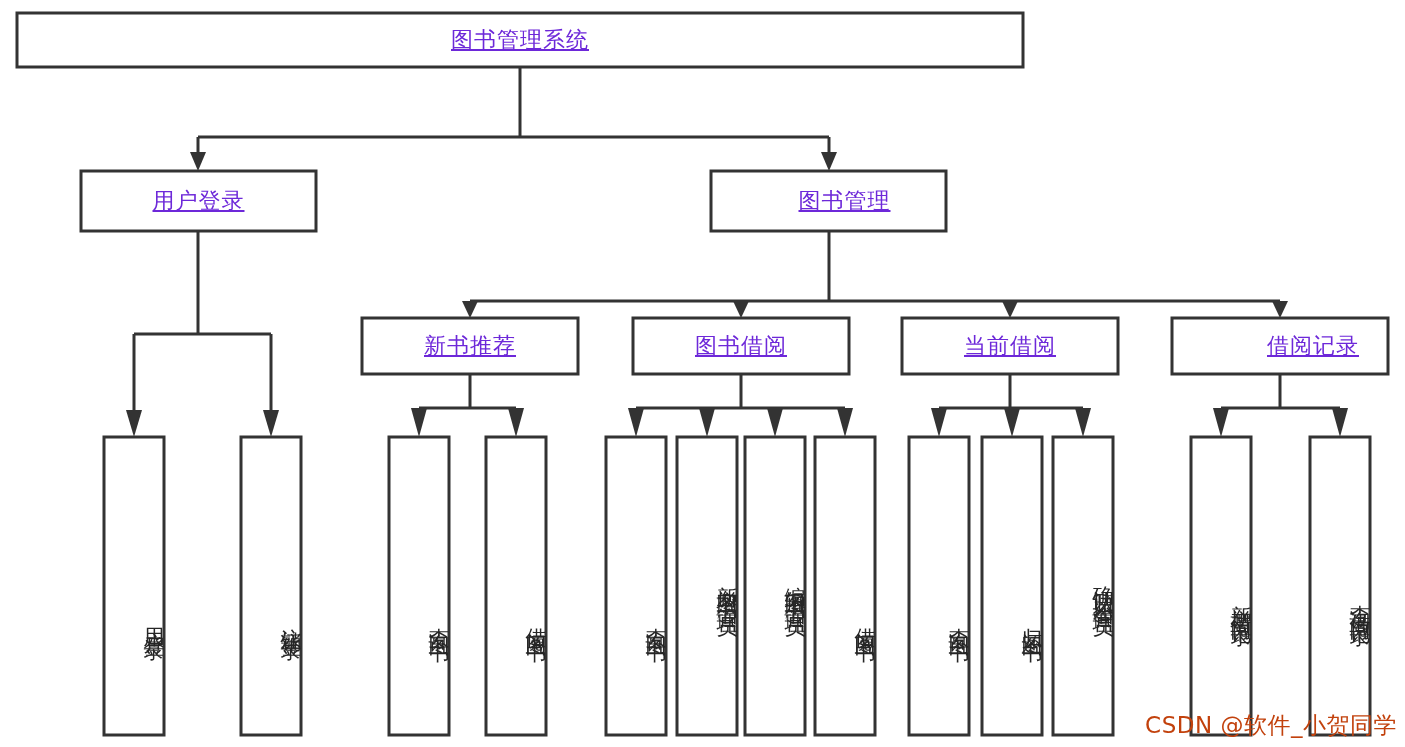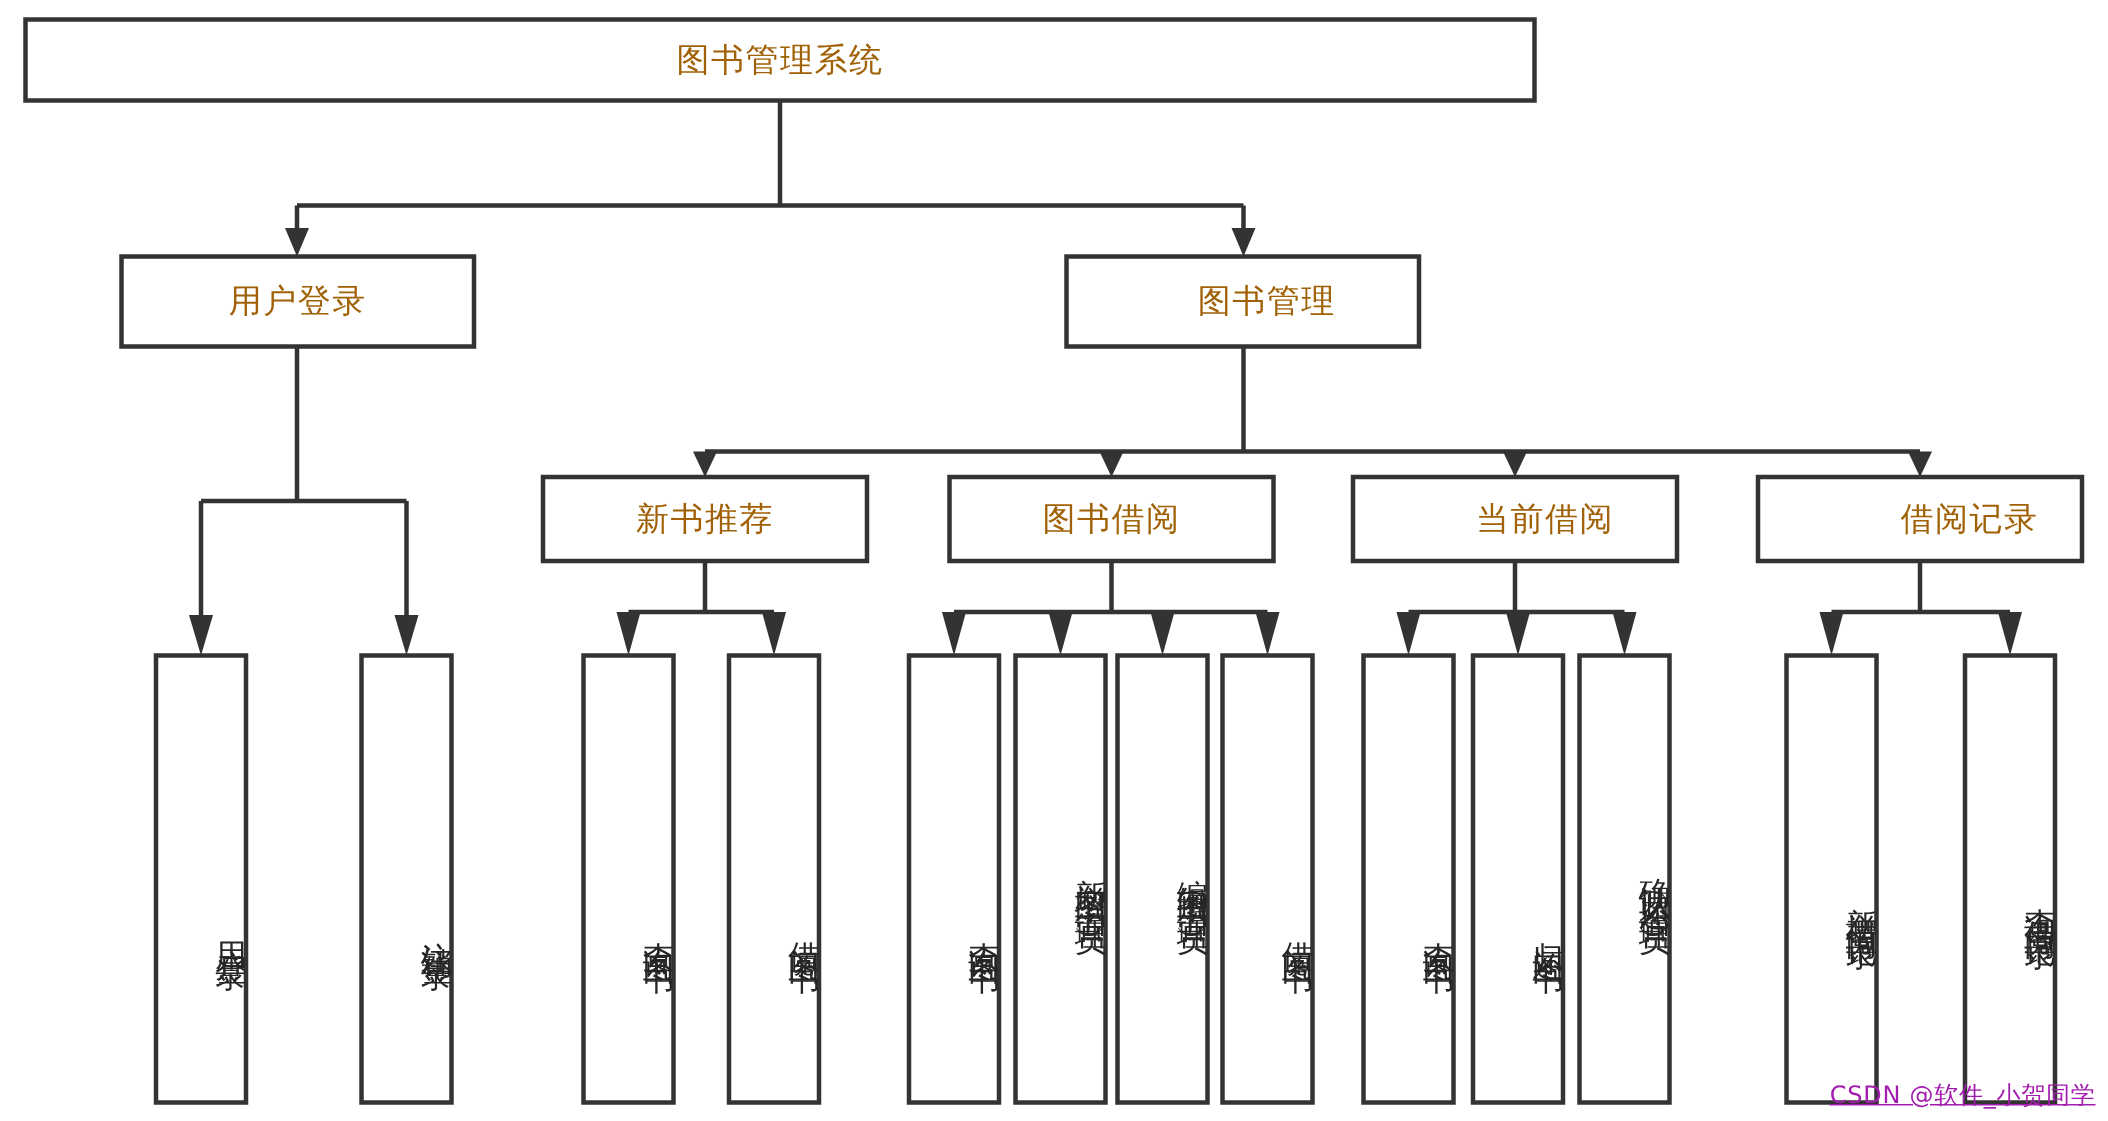--- a/index.html
+++ b/index.html
@@ -58,35 +58,35 @@
     pointer-events: none;
     text-align: center;
   }
   .hlabel-wrap {
     position: absolute;
     display: flex;
     align-items: center;
     justify-content: center;
     font-family: "DejaVu Sans", "Liberation Sans", sans-serif;
     font-size: 22px;
-    color: #a16207;
+    color: #6d28d9;
     letter-spacing: 1px;
     pointer-events: none;
+    text-decoration: underline;
   }
   #watermark {
     position: absolute;
     right: 8px;
     bottom: 6px;
     font-family: "DejaVu Sans", "Liberation Sans", sans-serif;
-    font-size: 16px;
-    color: #a21caf;
+    font-size: 23px;
+    color: #c2410c;
     letter-spacing: 0.5px;
     user-select: none;
     white-space: nowrap;
-    text-decoration: underline;
   }
 </style>
 </head>
 <body>
 
 <div id="diagram-root">
 
   <svg id="tree-svg" viewBox="0 0 1405 747">
 
     <rect class="node-box" x="17" y="13" width="1006" height="54"></rect>
@@ -164,21 +164,21 @@
 
   </svg>
 
   <div class="hlabel-wrap" style="left:17px; top:13px; width:1006px; height:54px;">图书管理系统</div>
 
   <div class="hlabel-wrap" style="left:81px; top:171px; width:235px; height:60px;">用户登录</div>
   <div class="hlabel-wrap" style="left:727px; top:171px; width:235px; height:60px;">图书管理</div>
 
   <div class="hlabel-wrap" style="left:633px; top:318px; width:216px; height:56px;">图书借阅</div>
   <div class="hlabel-wrap" style="left:362px; top:318px; width:216px; height:56px;">新书推荐</div>
-  <div class="hlabel-wrap" style="left:902px; top:318px; width:216px; height:56px;margin-left:20px;">当前借阅</div>
+  <div class="hlabel-wrap" style="left:902px; top:318px; width:216px; height:56px;">当前借阅</div>
   <div class="hlabel-wrap" style="left:1172px; top:318px; width:216px; height:56px;padding-left:33px;">借阅记录</div>
 
   <div class="vlabel-wrap" style="left:104px; top:510px; width:60px; height:220px;">用户登录</div>
   <div class="vlabel-wrap" style="left:241px; top:510px; width:60px; height:220px;">注销登录</div>
 
   <div class="vlabel-wrap" style="left:389px; top:510px; width:60px; height:220px;">查询图书</div>
   <div class="vlabel-wrap" style="left:486px; top:510px; width:60px; height:220px;">借阅图书</div>
 
   <div class="vlabel-wrap" style="left:606px; top:510px; width:60px; height:220px;">查询图书</div>
   <div class="vlabel-wrap" style="left:677px; top:448px; width:60px; height:282px;">新增图书（管理员）</div>

